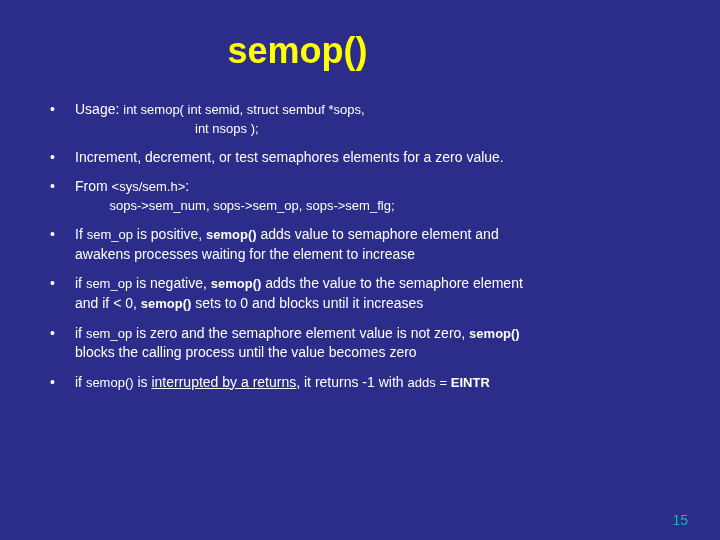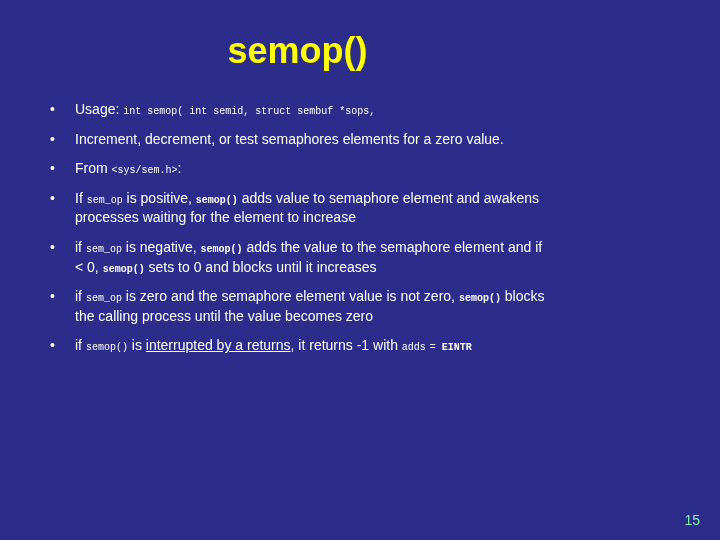--- a/index.html
+++ b/index.html
@@ -42,68 +42,70 @@
     }
     .bullet {
       min-width: 20px;
       margin-right: 5px;
       font-size: 14px;
     }
     .bullet-text {
       flex: 1;
     }
     code, .mono {
-      font-family: Liberation Mono, monospace;
-      font-size: 10px;
+      font-family: Liberation Sans, sans-serif;
+      font-size: 13px;
     }
     .indent {
       margin-left: 120px;
       display: block;
     }
     .indent2 {
       margin-left: 20px;
       display: block;
     }
     .underline {
       text-decoration: underline;
     }
     .page-num {
       position: absolute;
       bottom: 12px;
-      right: 20px;
-      color: #86efac;
+      right: 32px;
+      color: #14b8a6;
       font-size: 14px;
     }
   </style>
 </head>
 <body>
 
 <div class="slide">
   <div class="title">semop()</div>
 
   <div class="content">
 
     <div class="bullet-item">
       <span class="bullet">•</span>
       <span class="bullet-text">
         Usage: <span class="mono">int semop( int semid, struct sembuf *sops,</span>
+        <span class="mono indent">int nsops );</span>
       </span>
     </div>
 
     <div class="bullet-item">
       <span class="bullet">•</span>
       <span class="bullet-text">
         Increment, decrement, or test semaphores elements for a zero value.
       </span>
     </div>
 
     <div class="bullet-item">
       <span class="bullet">•</span>
       <span class="bullet-text">
         From <span class="mono">&lt;sys/sem.h&gt;</span>:<br>
+        <span class="mono indent2">&nbsp;&nbsp;&nbsp;&nbsp;sops-&gt;sem_num, sops-&gt;sem_op, sops-&gt;sem_flg;</span>
       </span>
     </div>
 
     <div class="bullet-item">
       <span class="bullet">•</span>
       <span class="bullet-text">
         If <span class="mono">sem_op</span> is positive, <span class="mono"><strong>semop()</strong></span> adds value to semaphore element and awakens processes waiting for the element to increase
       </span>
     </div>
 

